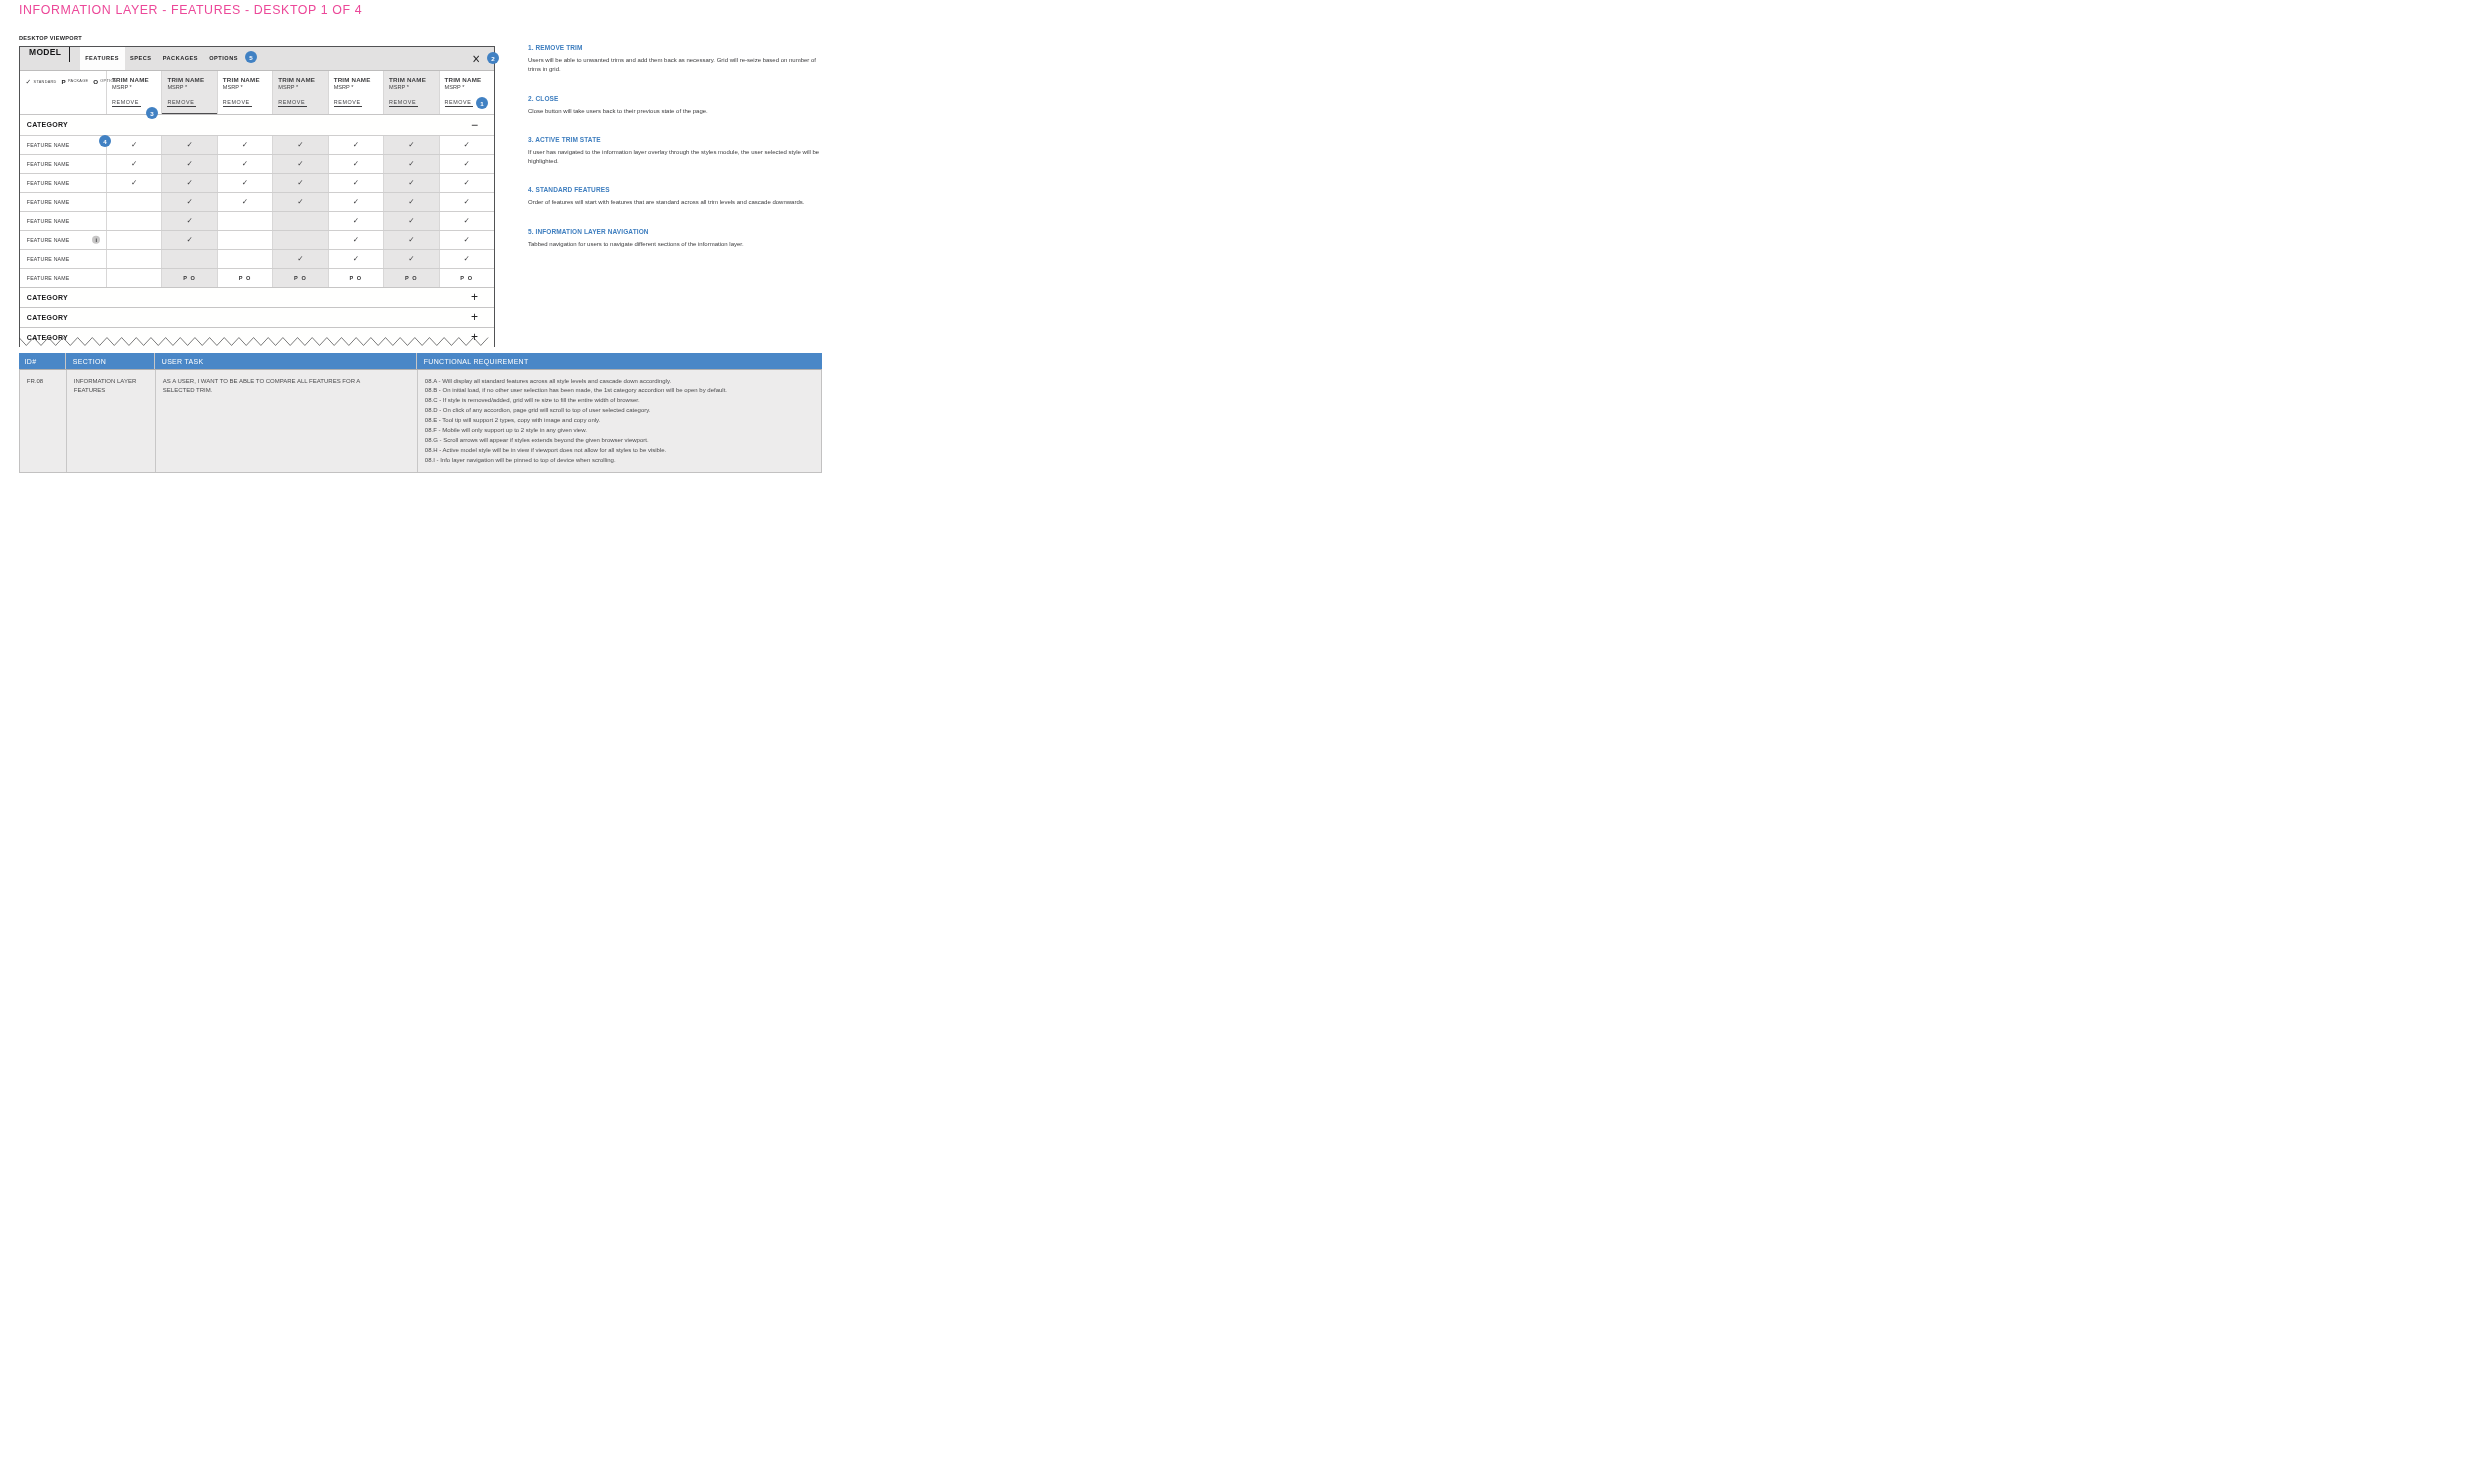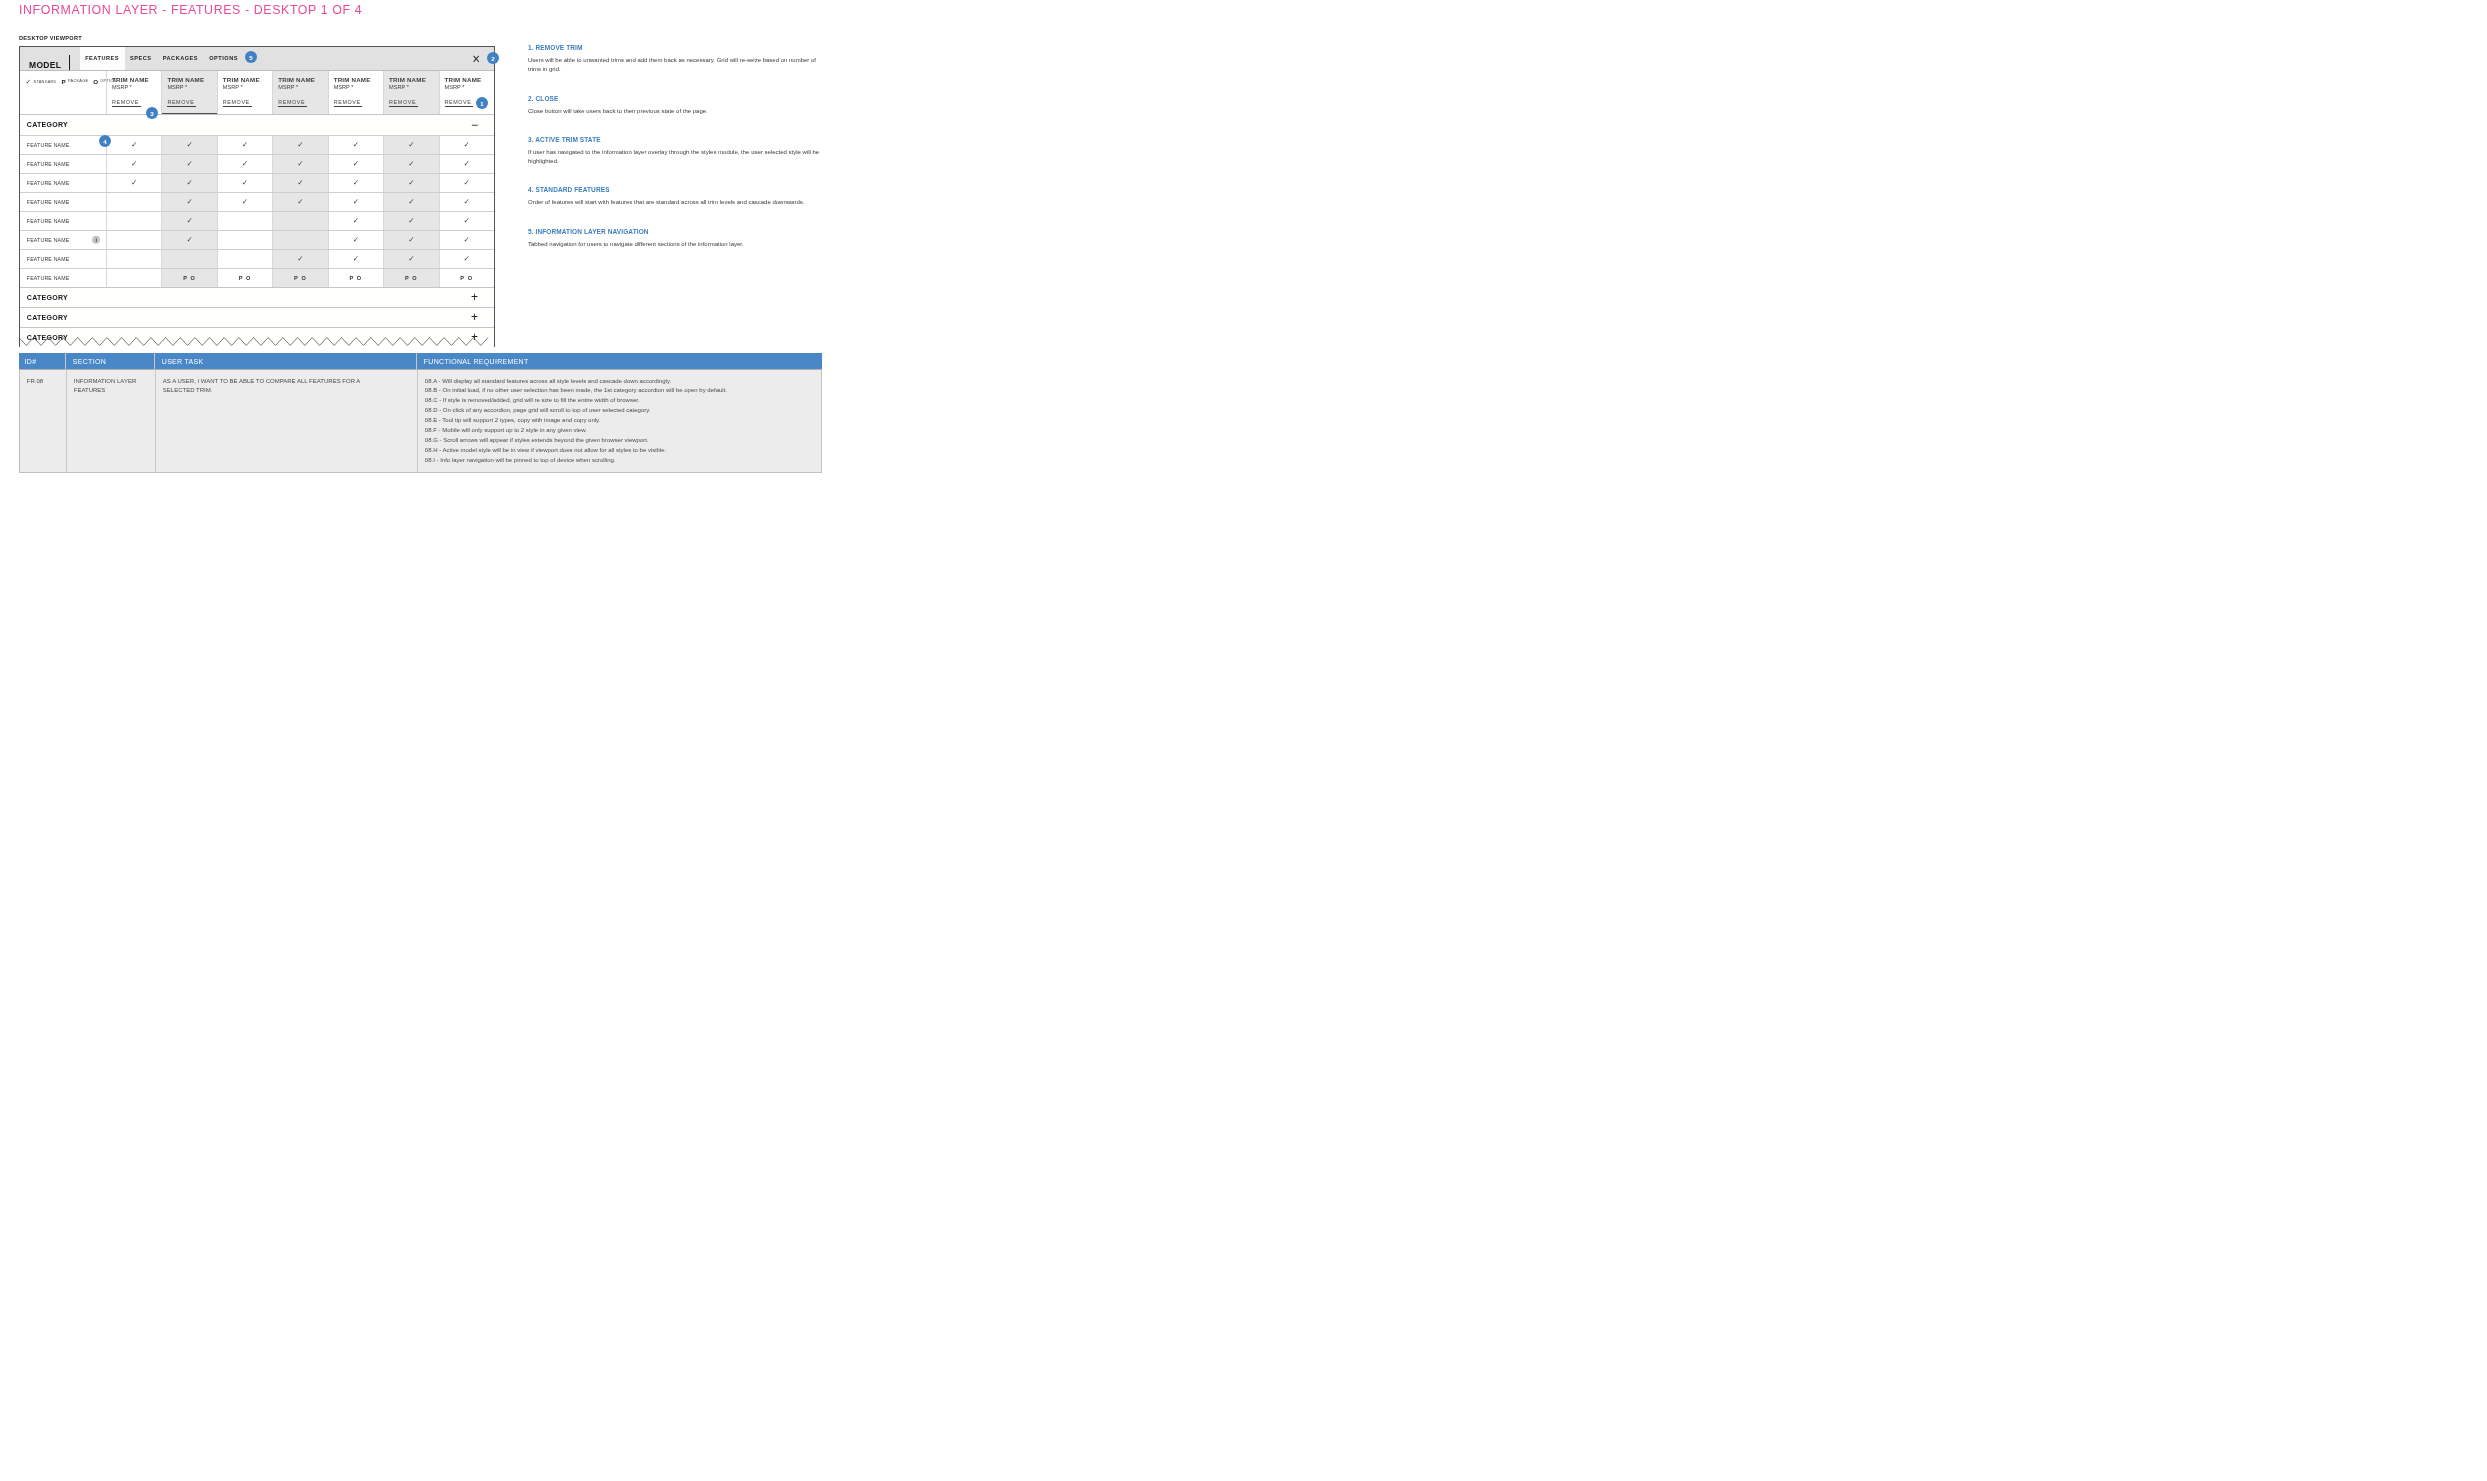--- a/index.html
+++ b/index.html
@@ -5,21 +5,21 @@
   html,body{margin:0;padding:0;background:#ffffff;}
   .page{position:relative;width:829px;height:493px;background:#ffffff;overflow:hidden;
         font-family:"Liberation Sans","DejaVu Sans",sans-serif;-webkit-font-smoothing:antialiased;}
 
   
   .title{position:absolute;left:19px;top:3px;font-size:12.4px;font-weight:400;letter-spacing:0.6px;color:#ec4899;}
   .vplabel{position:absolute;left:19px;top:35px;font-size:5.6px;font-weight:700;letter-spacing:0.3px;color:#1e1e20;}
 
   
   .mock{position:absolute;left:19px;top:46px;width:476px;border:0.8px solid #515254;border-bottom:none;background:#fff;box-sizing:border-box;}
-  .tabbar{position:relative;display:flex;align-items:flex-end;height:22.6px;background:#e2e1e1;border-bottom:0.6px solid #bdbcbc;}
+  .tabbar{position:relative;display:flex;align-items:flex-start;height:22.6px;background:#e2e1e1;border-bottom:0.6px solid #bdbcbc;}
   .brand{font-size:8.5px;font-weight:800;letter-spacing:0.3px;color:#161618;margin-left:9px;}
   .tab-divider{width:0.8px;height:14.7px;background:#1c1c1e;margin:0 9.6px 0 8px;}
   .tab{display:flex;align-items:center;height:100%;padding:0 5.6px;font-size:5.6px;font-weight:700;letter-spacing:0.5px;color:#242426;cursor:pointer;}
   .tab.active{background:#fdfdfd;}
   .close-btn{position:absolute;right:13.5px;top:0;height:100%;display:flex;align-items:center;cursor:pointer;}
   .close-btn span{font-size:10px;font-weight:400;color:#29292b;transform:scaleY(1.15);display:block;}
 
   
   .thead{display:flex;height:44px;box-sizing:border-box;border-bottom:0.6px solid #c6c5c5;}
   .legend{width:86px;flex:none;padding:7.3px 2.3px 0 5.6px;display:flex;align-items:flex-start;gap:5px;box-sizing:border-box;}

